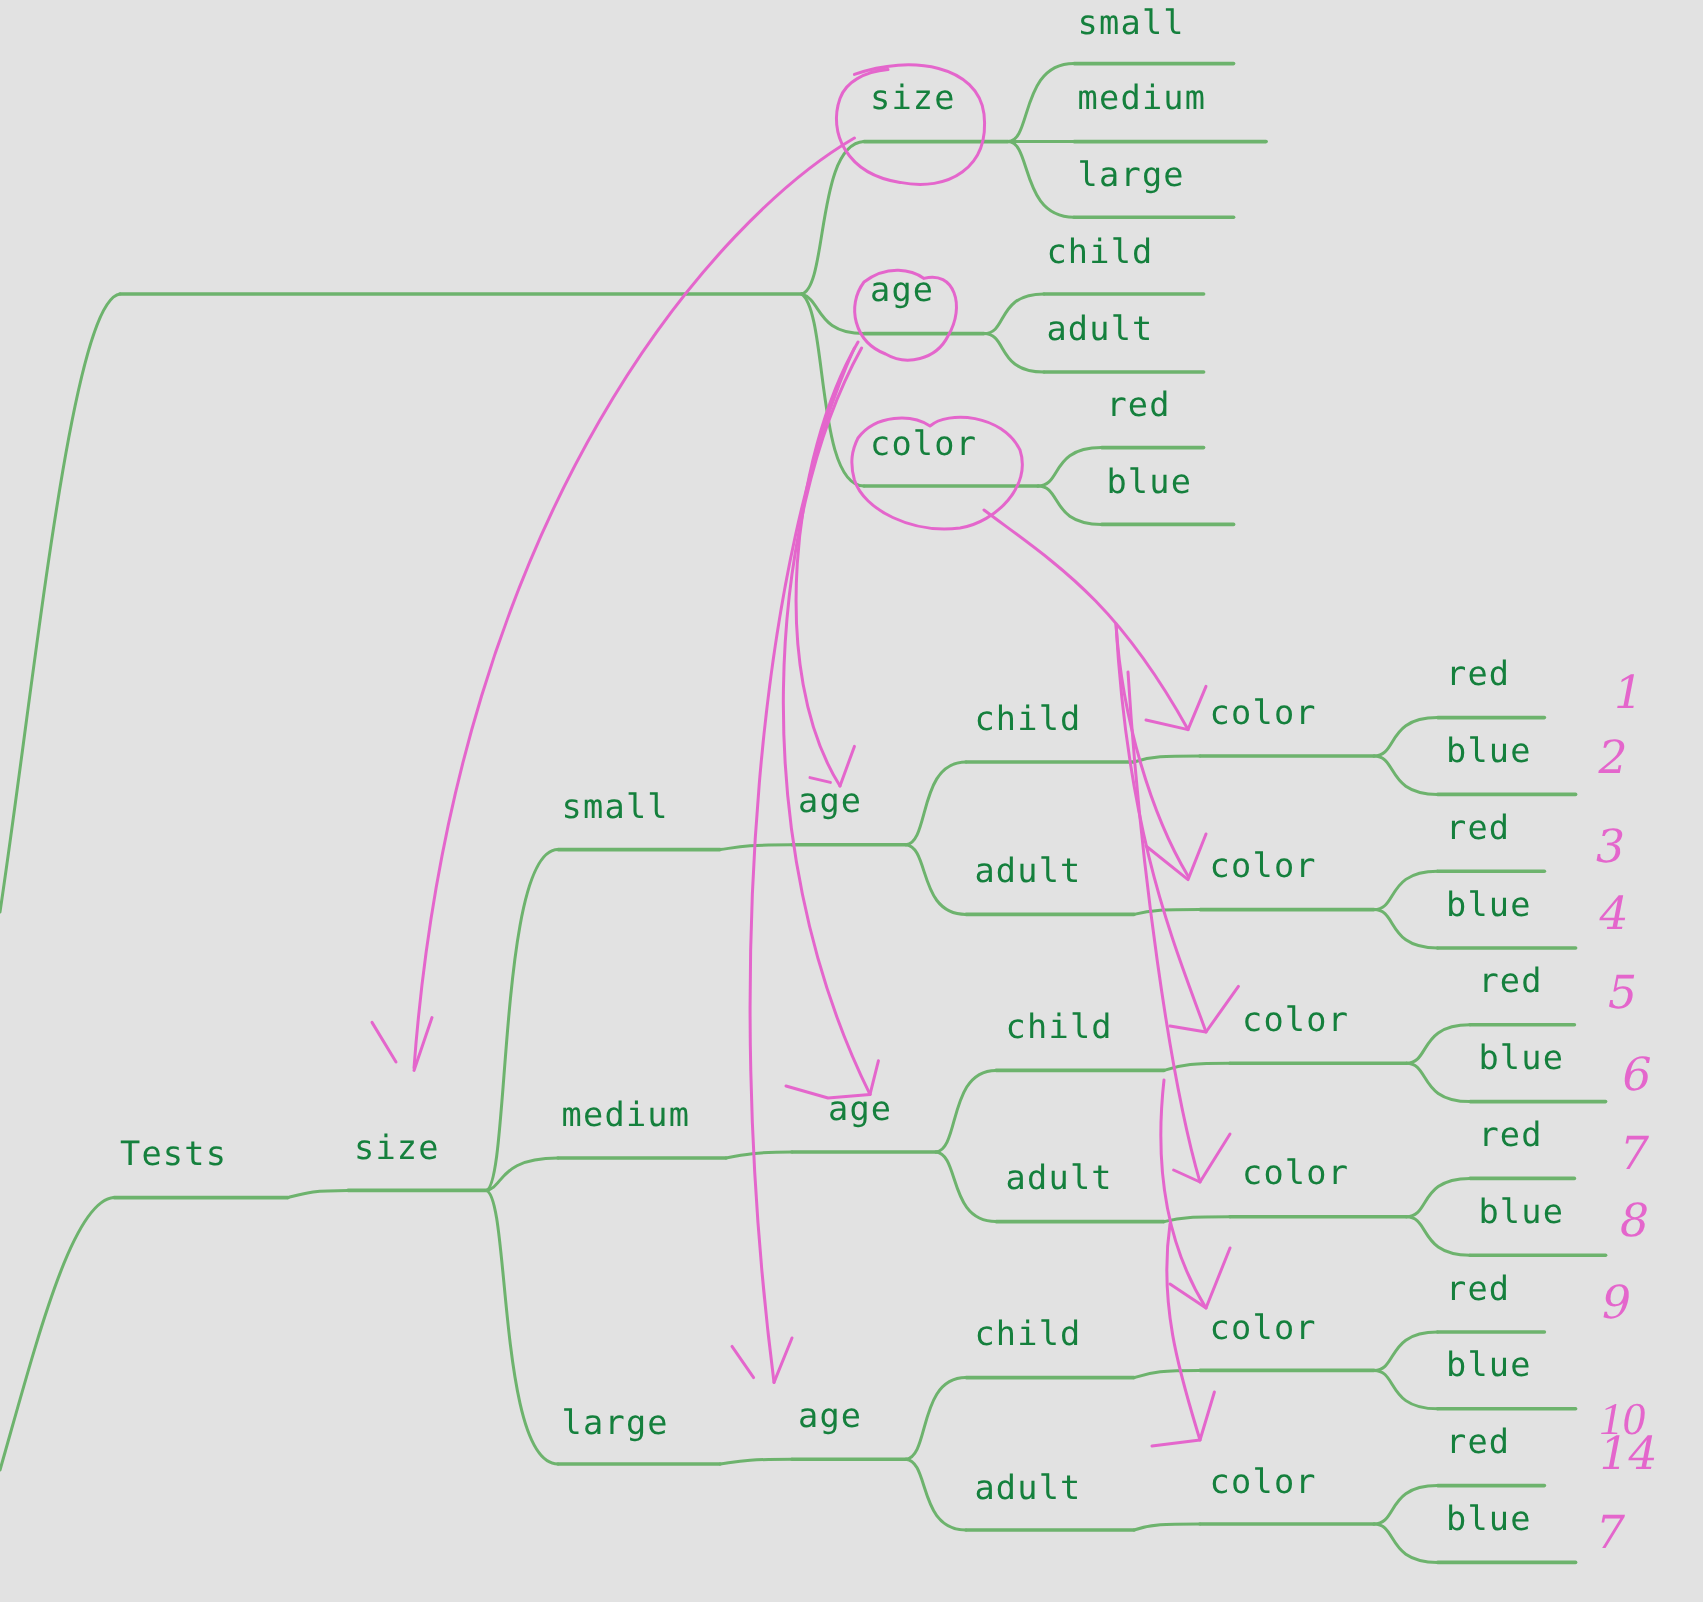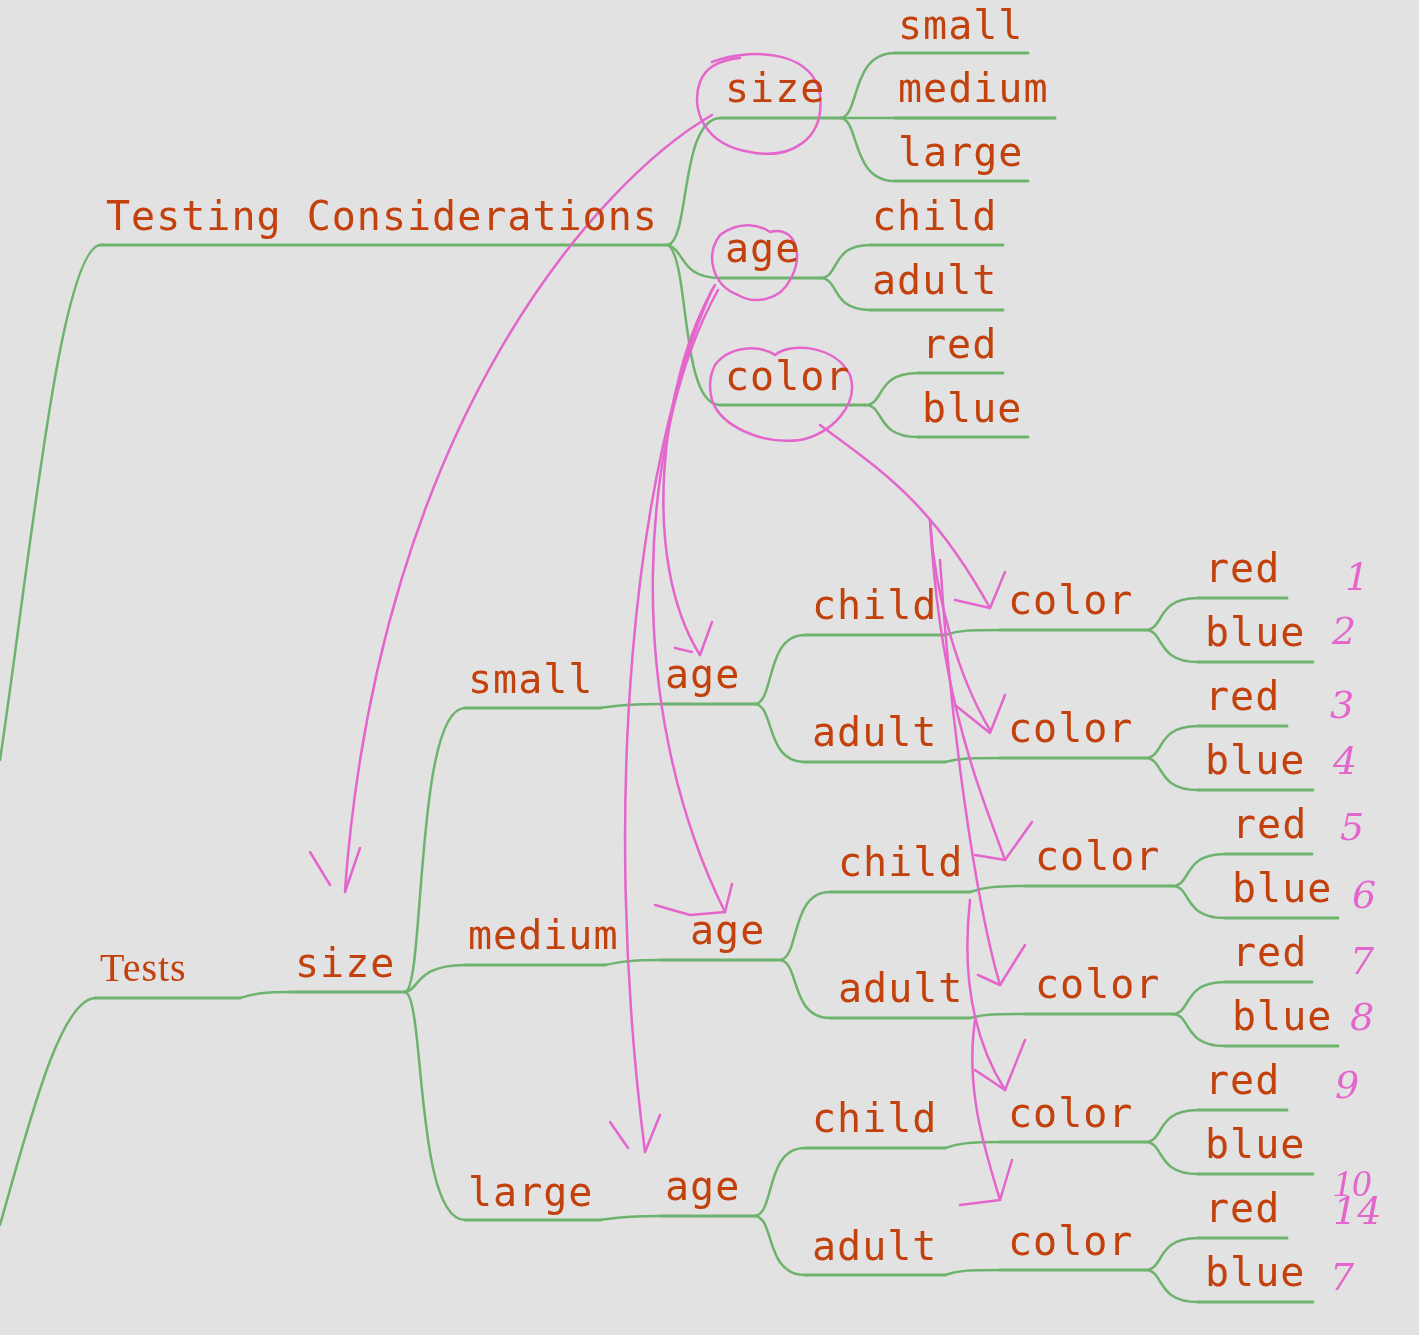--- a/index.html
+++ b/index.html
@@ -1,19 +1,19 @@
 <!DOCTYPE html>
 <html><head>
 <meta charset="utf-8">
 <style>
   html,body{margin:0;padding:0;}
   body{width:1419px;height:1335px;background:#e2e2e2;overflow:hidden;position:relative;
        font-family:"DejaVu Sans Mono","Liberation Mono",monospace;}
   #canvas{position:absolute;left:0;top:0;width:1419px;height:1335px;}
-  .lbl{position:absolute;font-size:40px;color:#c2410c;white-space:pre;line-height:1;letter-spacing:1px;}
+  .lbl{position:absolute;font-size:28px;color:#15803d;white-space:pre;line-height:1;letter-spacing:1px;}
   .num{position:absolute;font-size:38px;color:#e466cc;font-family:"DejaVu Serif",serif;font-style:italic;line-height:1;}
   svg{position:absolute;left:0;top:0;}
 </style>
 </head>
 <body>
 
 <div id="canvas">
 
   <svg width="1419" height="1335">
     <g fill="none" stroke="#6db36d" stroke-width="2.5" stroke-linecap="round">
@@ -155,36 +155,35 @@
       <path d="M1032,822 L1005,860 L975,855"></path>
       <path d="M940,560 C950,720 975,900 1000,985"></path>
       <path d="M1025,945 L1000,985 L978,975"></path>
       <path d="M970,900 C960,990 980,1050 1005,1090"></path>
       <path d="M1025,1040 L1005,1090 L975,1070"></path>
       <path d="M975,1020 C965,1090 985,1150 1000,1200"></path>
       <path d="M1012,1160 L1000,1200 L960,1205"></path>
     </g>
   </svg>
 
-  <div class="lbl" style="left:106px;top:196px;">Testing Considerations</div>
 
   <div class="lbl" style="left:725px;top:68px;">size</div>
   <div class="lbl" style="left:898px;top:5px;">small</div>
   <div class="lbl" style="left:898px;top:68px;">medium</div>
   <div class="lbl" style="left:898px;top:132px;">large</div>
 
   <div class="lbl" style="left:725px;top:228px;">age</div>
   <div class="lbl" style="left:872px;top:196px;">child</div>
   <div class="lbl" style="left:872px;top:260px;">adult</div>
 
   <div class="lbl" style="left:725px;top:356px;">color</div>
   <div class="lbl" style="left:922px;top:324px;">red</div>
   <div class="lbl" style="left:922px;top:388px;">blue</div>
 
-  <div class="lbl" style="left:100px;top:948px;font-family:Liberation Serif, serif;">Tests</div>
+  <div class="lbl" style="left:100px;top:948px;">Tests</div>
   <div class="lbl" style="left:295px;top:943px;">size</div>
 
   <div class="lbl" style="left:468px;top:659px;">small</div>
   <div class="lbl" style="left:665px;top:654px;">age</div>
   <div class="lbl" style="left:812px;top:585px;">child</div>
   <div class="lbl" style="left:1008px;top:580px;">color</div>
   <div class="lbl" style="left:1205px;top:548px;">red</div>
   <div class="lbl" style="left:1205px;top:612px;">blue</div>
   <div class="lbl" style="left:812px;top:712px;">adult</div>
   <div class="lbl" style="left:1008px;top:708px;">color</div>

